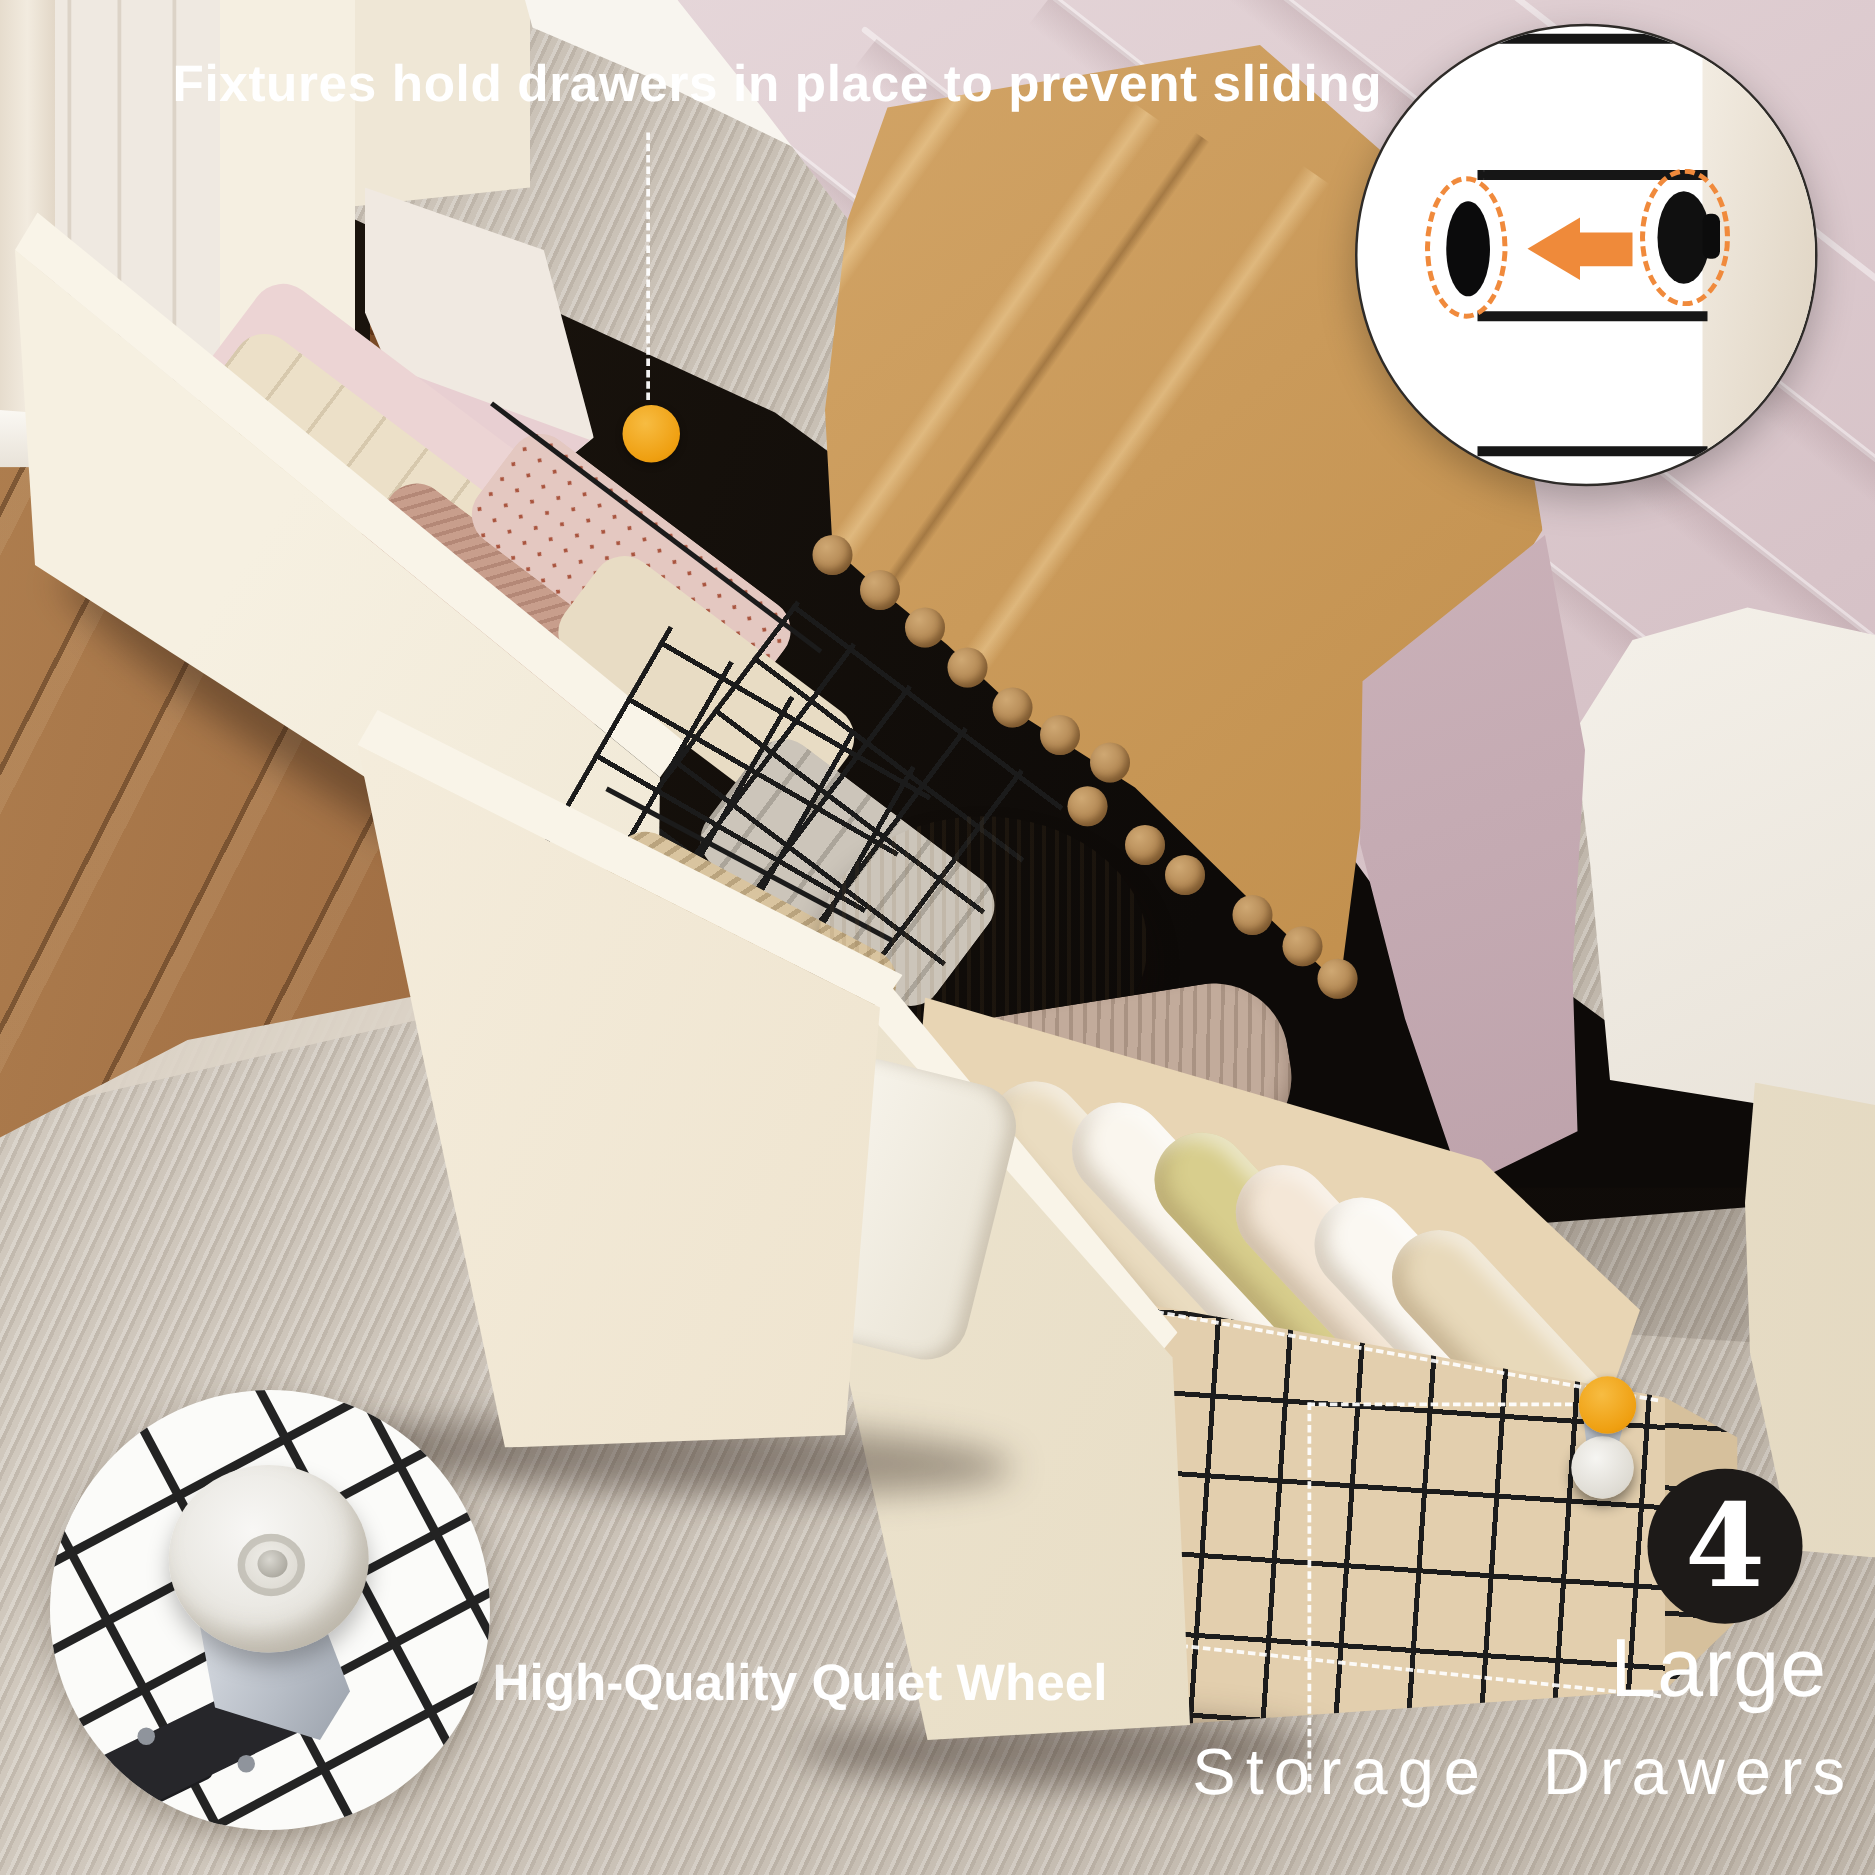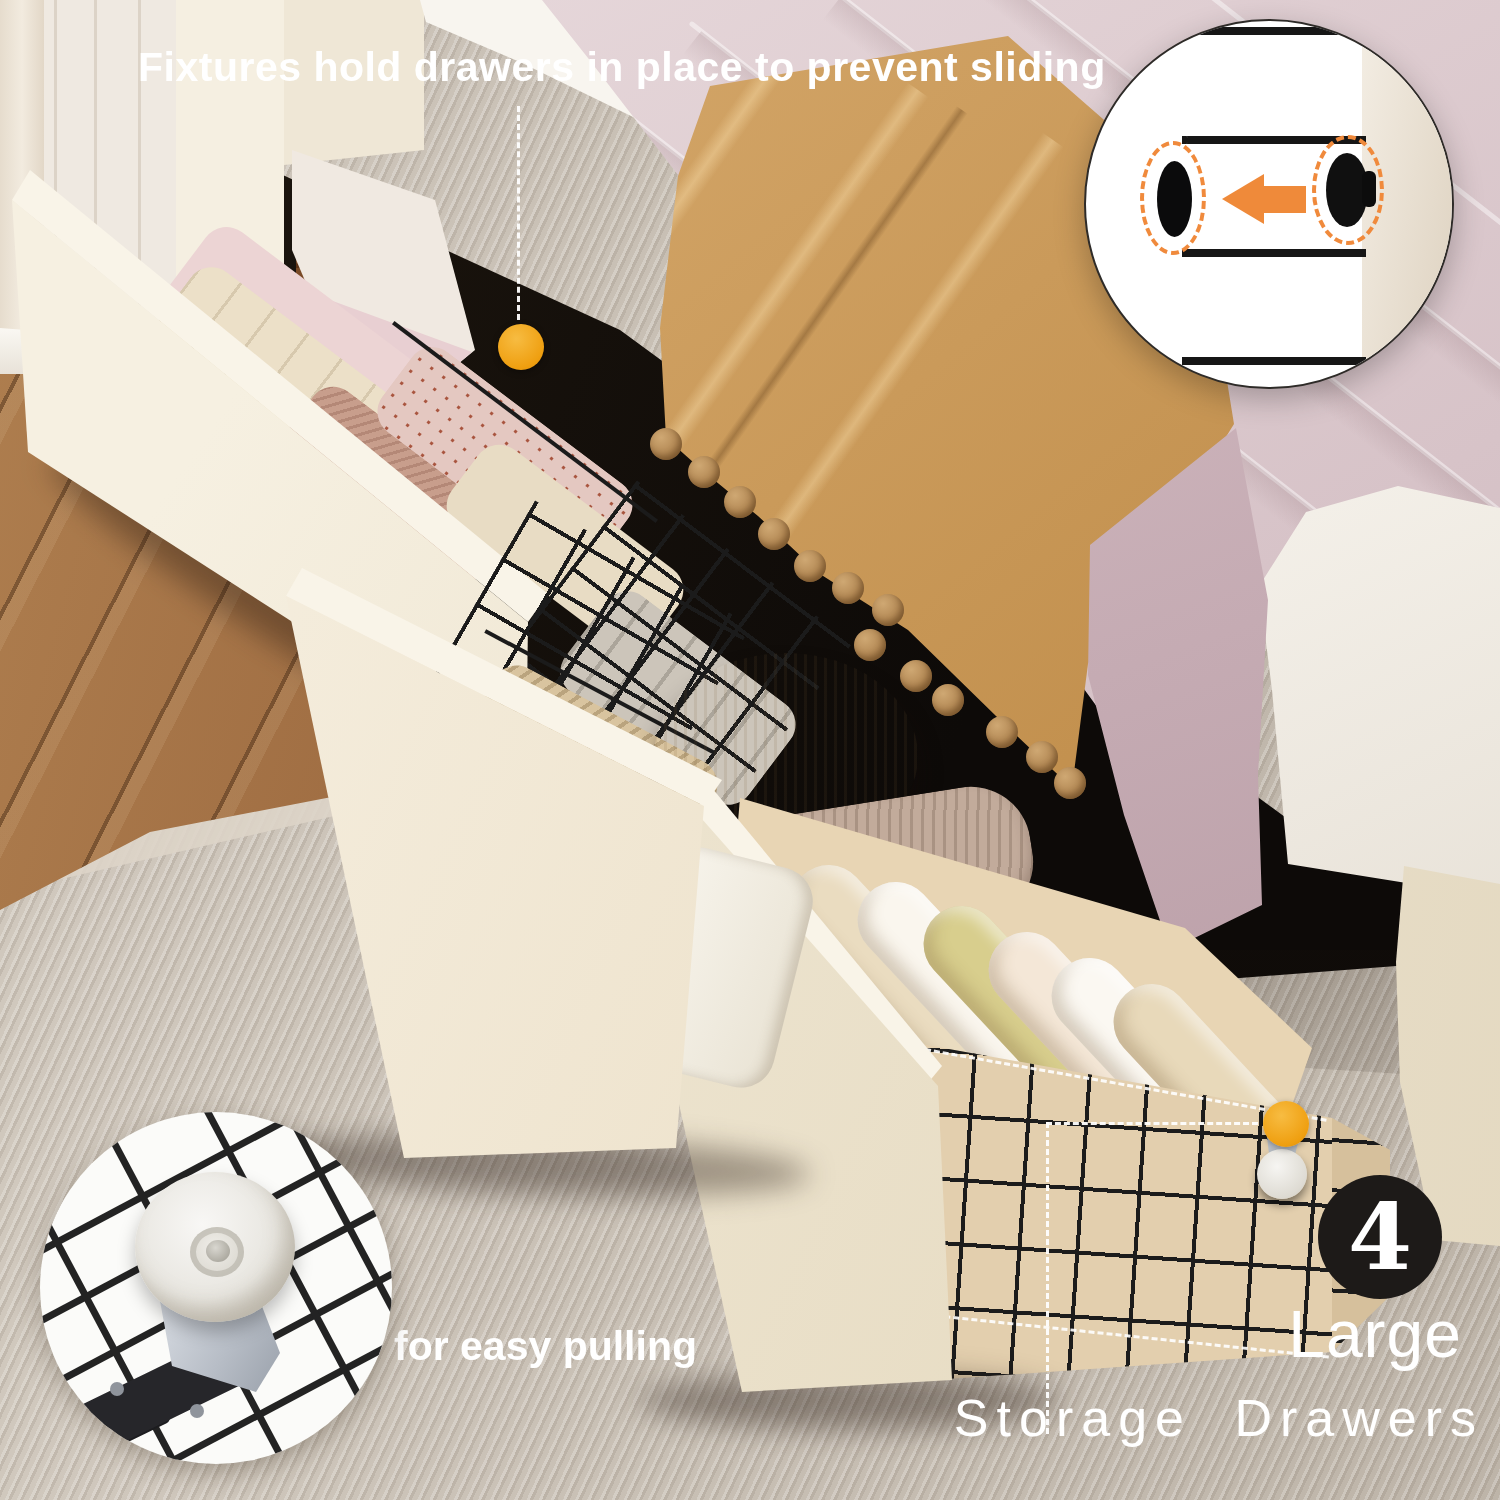--- a/index.html
+++ b/index.html
@@ -354,21 +354,21 @@
   <div id="label-storage">Storage  Drawers</div>
 
   <div id="dash1" class="dashv"></div>
   <div id="dot1" class="odot"></div>
   <div id="dash2h" class="dashh"></div>
   <div id="dash2v" class="dashv"></div>
   <div id="dot2" class="odot"></div>
 
   <div id="headline">Fixtures hold drawers in place to prevent sliding</div>
   <div id="caption">
-    <div style="position:static">for easy pulling</div>
+    <div style="position:static">High-Quality Quiet Wheel</div>
   </div>
 
   <div id="inset-fixture">
     <div class="if-right"></div>
     <div id="ib1" class="if-bar"></div>
     <div id="ib2" class="if-bar"></div>
     <div id="ib3" class="if-bar"></div>
     <div id="ib4" class="if-bar"></div>
     <div class="if-panel"></div>
     <div class="if-peg-left"></div>

